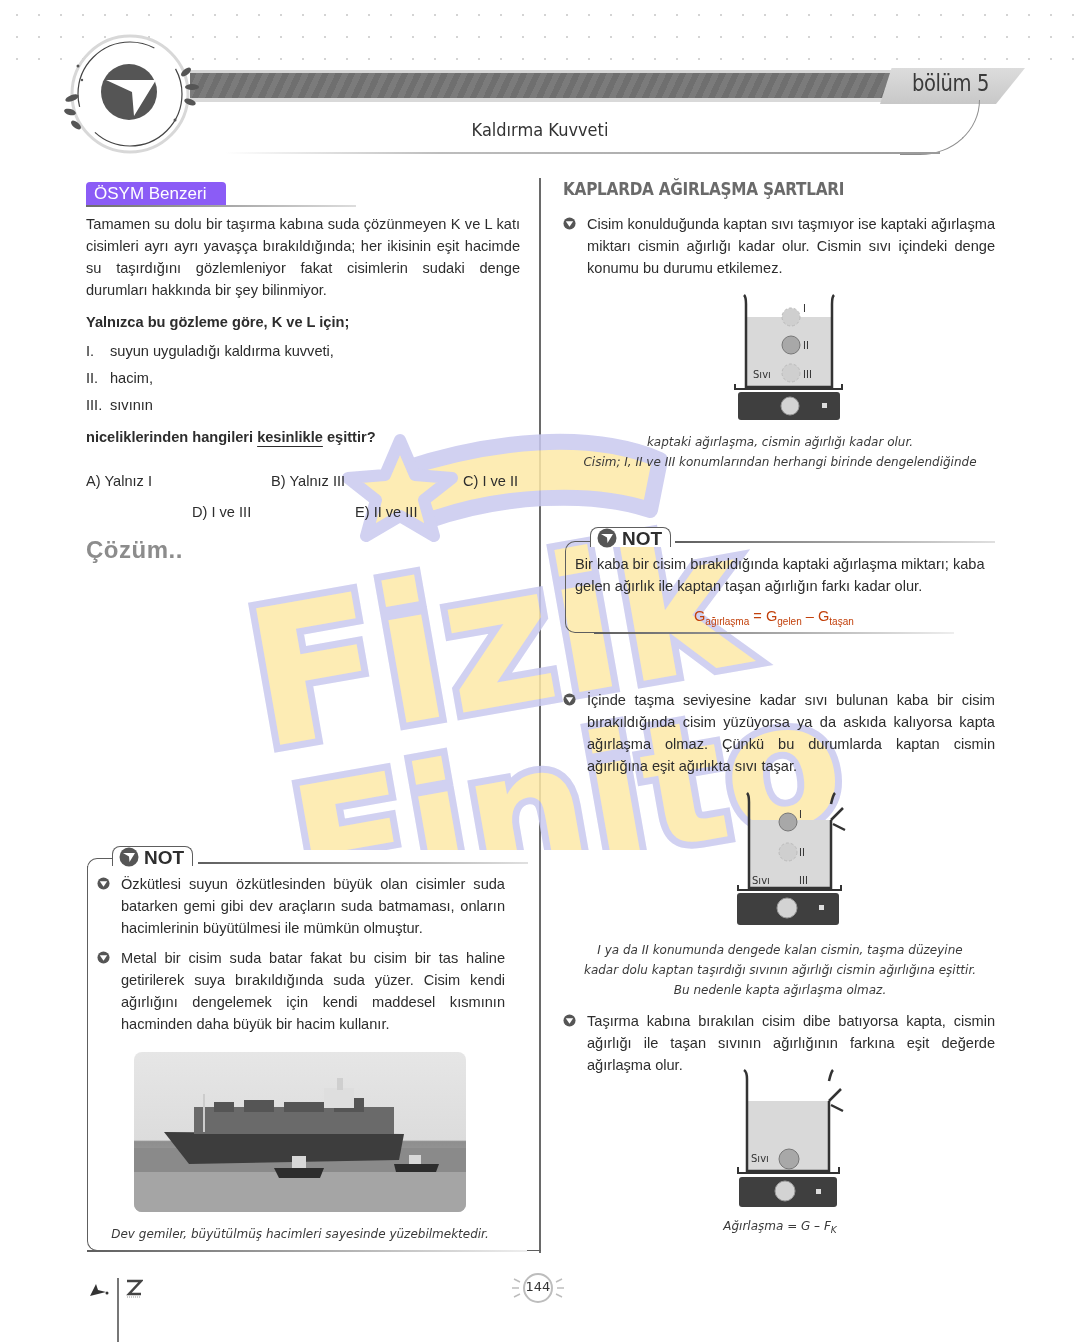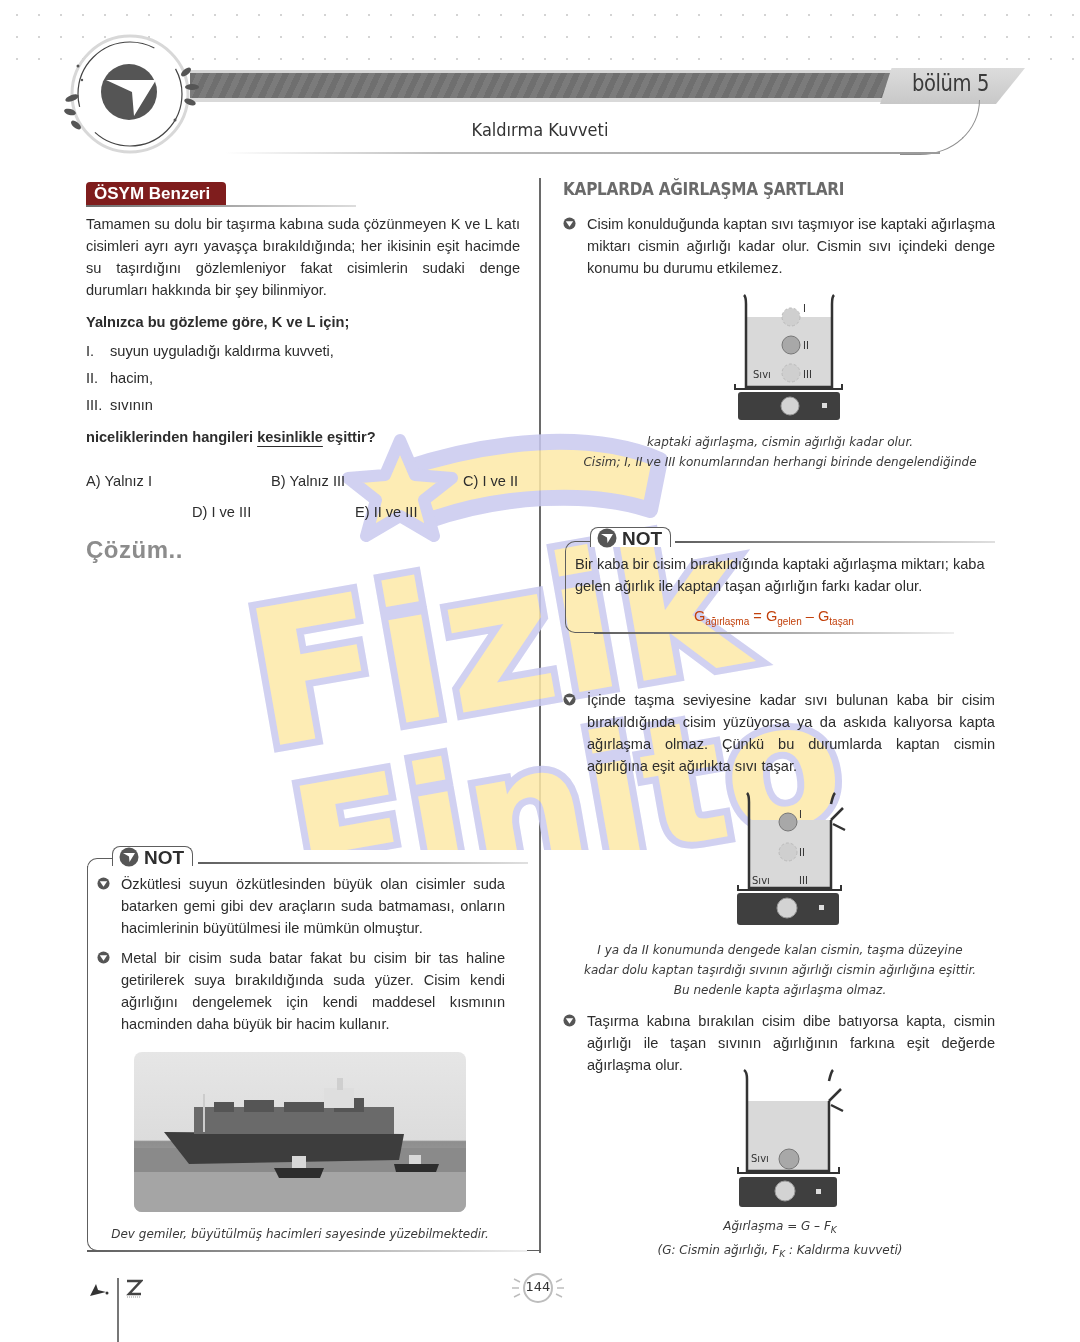--- a/index.html
+++ b/index.html
@@ -27,22 +27,22 @@
 
   .logo { position: absolute; left: 60px; top: 32px; width: 140px; height: 122px; }
 
   
   .divider { position: absolute; left: 539px; top: 178px; width: 1.5px; height: 1075px; background: #6a6a6a; }
 
   
   .wm { position: absolute; left: 230px; top: 400px; width: 620px; height: 450px; pointer-events: none; }
 
   
-  .osym-tab { position: absolute; left: 86px; top: 182px; width: 140px; height: 24px; background: #7f1d1d;
-    border-radius: 4px 4px 0 0; color: #fff; font-weight: bold; font-size: 17px; padding: 2px 0 0 8px; }
+  .osym-tab { position: absolute; left: 86px; top: 182px; width: 140px; height: 24px; background: #8b5cf6;
+    border-radius: 4px 4px 0 0; color: #fff; font-weight: normal; font-size: 17px; padding: 2px 0 0 8px; }
   .osym-line { position: absolute; left: 86px; top: 205px; width: 270px; height: 2px; background: linear-gradient(90deg,#6c6c6c,#ddd); }
   .para { position: absolute; font-size: 14.6px; line-height: 22px; color: #2d2d2d; }
   .q-text { left: 86px; top: 213px; width: 434px; text-align: justify; }
   .bold { font-weight: bold; }
   .q-lead { left: 86px; top: 311px; }
   .roman { position: absolute; left: 86px; font-size: 14.6px; }
   .roman .n { display: inline-block; width: 24px; }
   .q-ask { left: 86px; top: 426px; }
   .underline { text-decoration: underline; text-underline-offset: 4px; }
   .opt { position: absolute; font-size: 14.6px; color: #2d2d2d; }
@@ -271,21 +271,20 @@
   <path d="M94 34 L106 22 M96 38 L108 44 M94 14 Q96 5 98 3" fill="none" stroke="#333" stroke-width="2.5"></path>
   <path d="M3 100 L3 106 L104 106 L104 100" fill="none" stroke="#333" stroke-width="2"></path>
   <circle cx="54" cy="92" r="10" fill="#a8a8a8" stroke="#777"></circle>
   <rect x="4" y="110" width="98" height="30" rx="3" fill="#3f3f3f"></rect>
   <circle cx="50" cy="124" r="10" fill="#d3d3d3" stroke="#999"></circle>
   <rect x="81" y="122" width="5" height="5" fill="#ddd"></rect>
   <text x="16" y="95" font-size="10" fill="#333" font-family="DejaVu Sans, sans-serif">Sıvı</text>
 </svg>
 <div class="caption" style="left:580px; top:1216px; width:400px">
   <div><span>Ağırlaşma = G – F</span><sub style="font-size:9px">K</sub></div>
-  <div><span>(G: Cismin ağırlığı, F</span><sub style="font-size:9px">K</sub><span> : Kaldırma kuvveti)</span></div>
 </div>
 
 <svg style="position:absolute; left:86px; top:1280px" width="24" height="20" viewBox="0 0 24 20">
   <path d="M4 16 L10 4 L12 10 L20 12 L12 14 Z" fill="#333"></path>
     <circle cx="21" cy="13" r="1.5" fill="#333"></circle>
 </svg>
 <div style="position:absolute; left:117px; top:1278px; width:1.5px; height:64px; background:#777"></div>
 <svg style="position:absolute; left:125px; top:1279px" width="18" height="20" viewBox="0 0 18 20">
   <path d="M2 2 H16 L4 15 H16" fill="none" stroke="#444" stroke-width="2.5"></path>
     <line x1="2" y1="18" x2="16" y2="18" stroke="#999" stroke-dasharray="1 1"></line>

